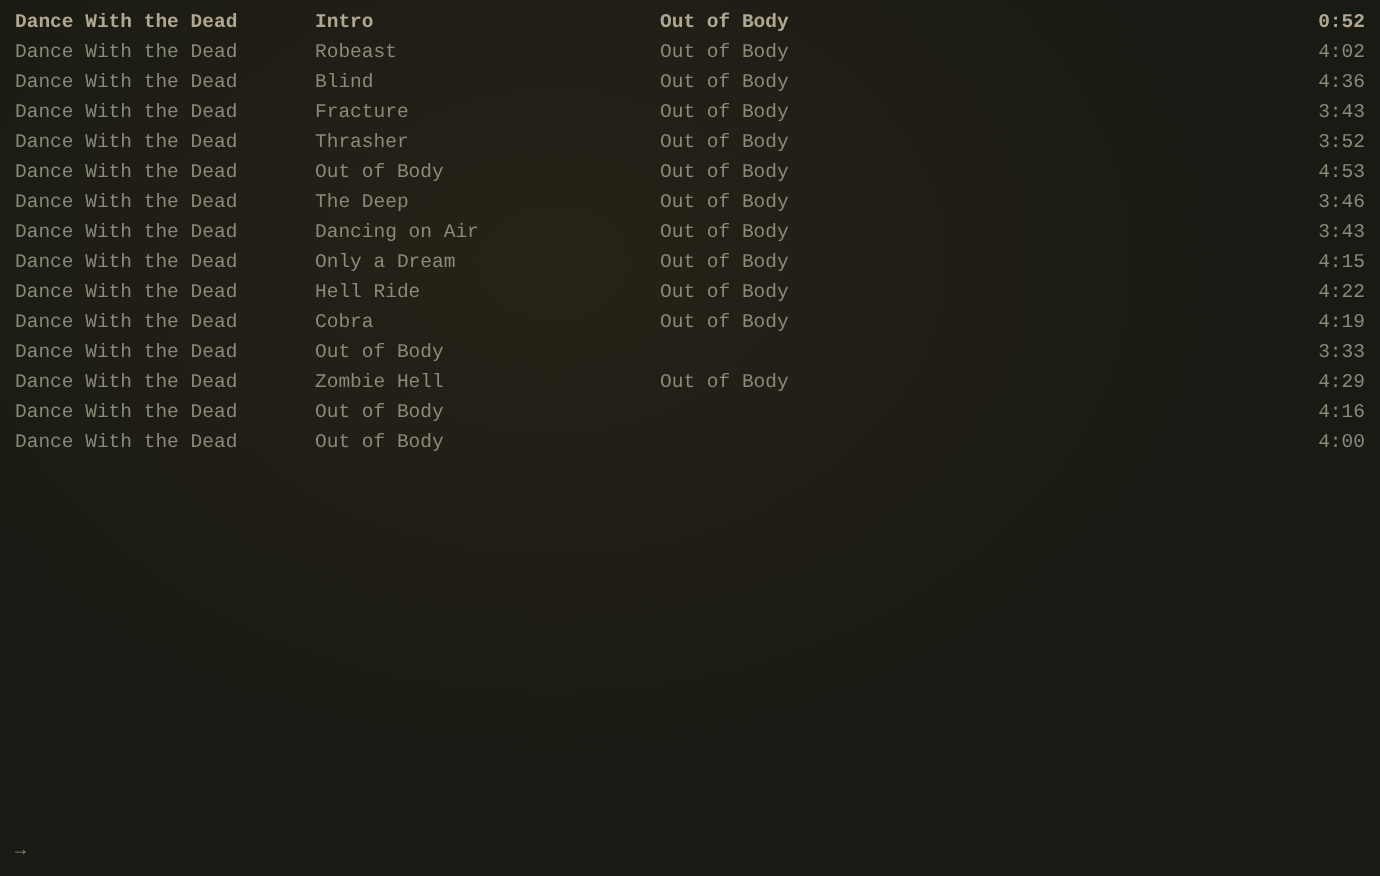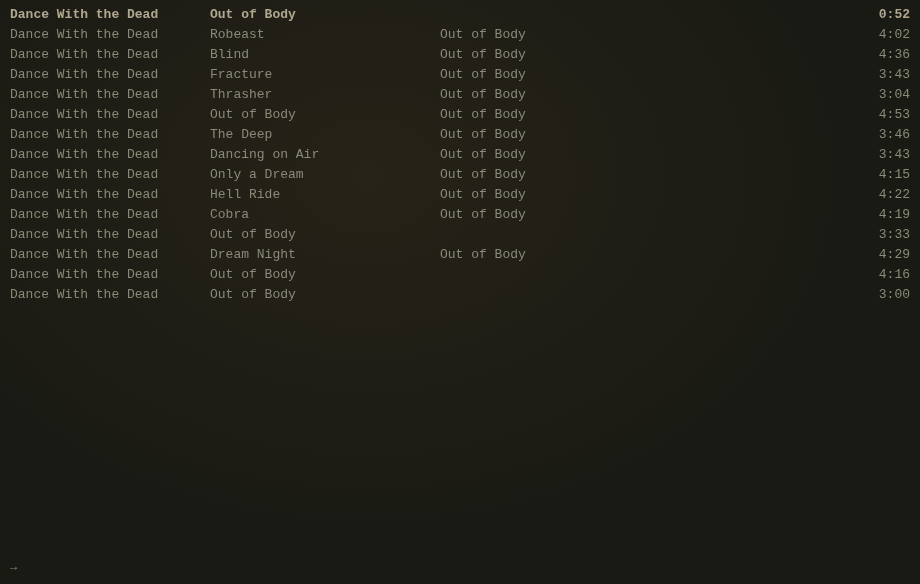--- a/index.html
+++ b/index.html
@@ -80,20 +80,21 @@
       font-size: 12px;
       z-index: 1;
     }
   </style>
 </head>
 <body>
 
 <div class="track-list">
     <div class="track-row header">
       <span class="col-artist">Dance With the Dead</span>
+      <span class="col-title">Intro</span>
       <span class="col-album">Out of Body</span>
       <span class="col-duration">0:52</span>
     </div>
     <div class="track-row">
       <span class="col-artist">Dance With the Dead</span>
       <span class="col-title">Robeast</span>
       <span class="col-album">Out of Body</span>
       <span class="col-duration">4:02</span>
     </div>
     <div class="track-row">
@@ -105,21 +106,21 @@
     <div class="track-row">
       <span class="col-artist">Dance With the Dead</span>
       <span class="col-title">Fracture</span>
       <span class="col-album">Out of Body</span>
       <span class="col-duration">3:43</span>
     </div>
     <div class="track-row">
       <span class="col-artist">Dance With the Dead</span>
       <span class="col-title">Thrasher</span>
       <span class="col-album">Out of Body</span>
-      <span class="col-duration">3:04</span>
+      <span class="col-duration">3:52</span>
     </div>
     <div class="track-row">
       <span class="col-artist">Dance With the Dead</span>
       <span class="col-title">Out of Body</span>
       <span class="col-album">Out of Body</span>
       <span class="col-duration">4:53</span>
     </div>
     <div class="track-row">
       <span class="col-artist">Dance With the Dead</span>
       <span class="col-title">The Deep</span>
@@ -150,29 +151,29 @@
       <span class="col-album">Out of Body</span>
       <span class="col-duration">4:19</span>
     </div>
     <div class="track-row">
       <span class="col-artist">Dance With the Dead</span>
       <span class="col-album">Out of Body</span>
       <span class="col-duration">3:33</span>
     </div>
     <div class="track-row">
       <span class="col-artist">Dance With the Dead</span>
-      <span class="col-title">Dream Night</span>
+      <span class="col-title">Zombie Hell</span>
       <span class="col-album">Out of Body</span>
       <span class="col-duration">4:29</span>
     </div>
     <div class="track-row">
       <span class="col-artist">Dance With the Dead</span>
       <span class="col-album">Out of Body</span>
       <span class="col-duration">4:16</span>
     </div>
     <div class="track-row">
       <span class="col-artist">Dance With the Dead</span>
       <span class="col-album">Out of Body</span>
-      <span class="col-duration">3:00</span>
+      <span class="col-duration">4:00</span>
     </div>
   </div>
 
 <span class="arrow-indicator">→</span>
 
 </body></html>

